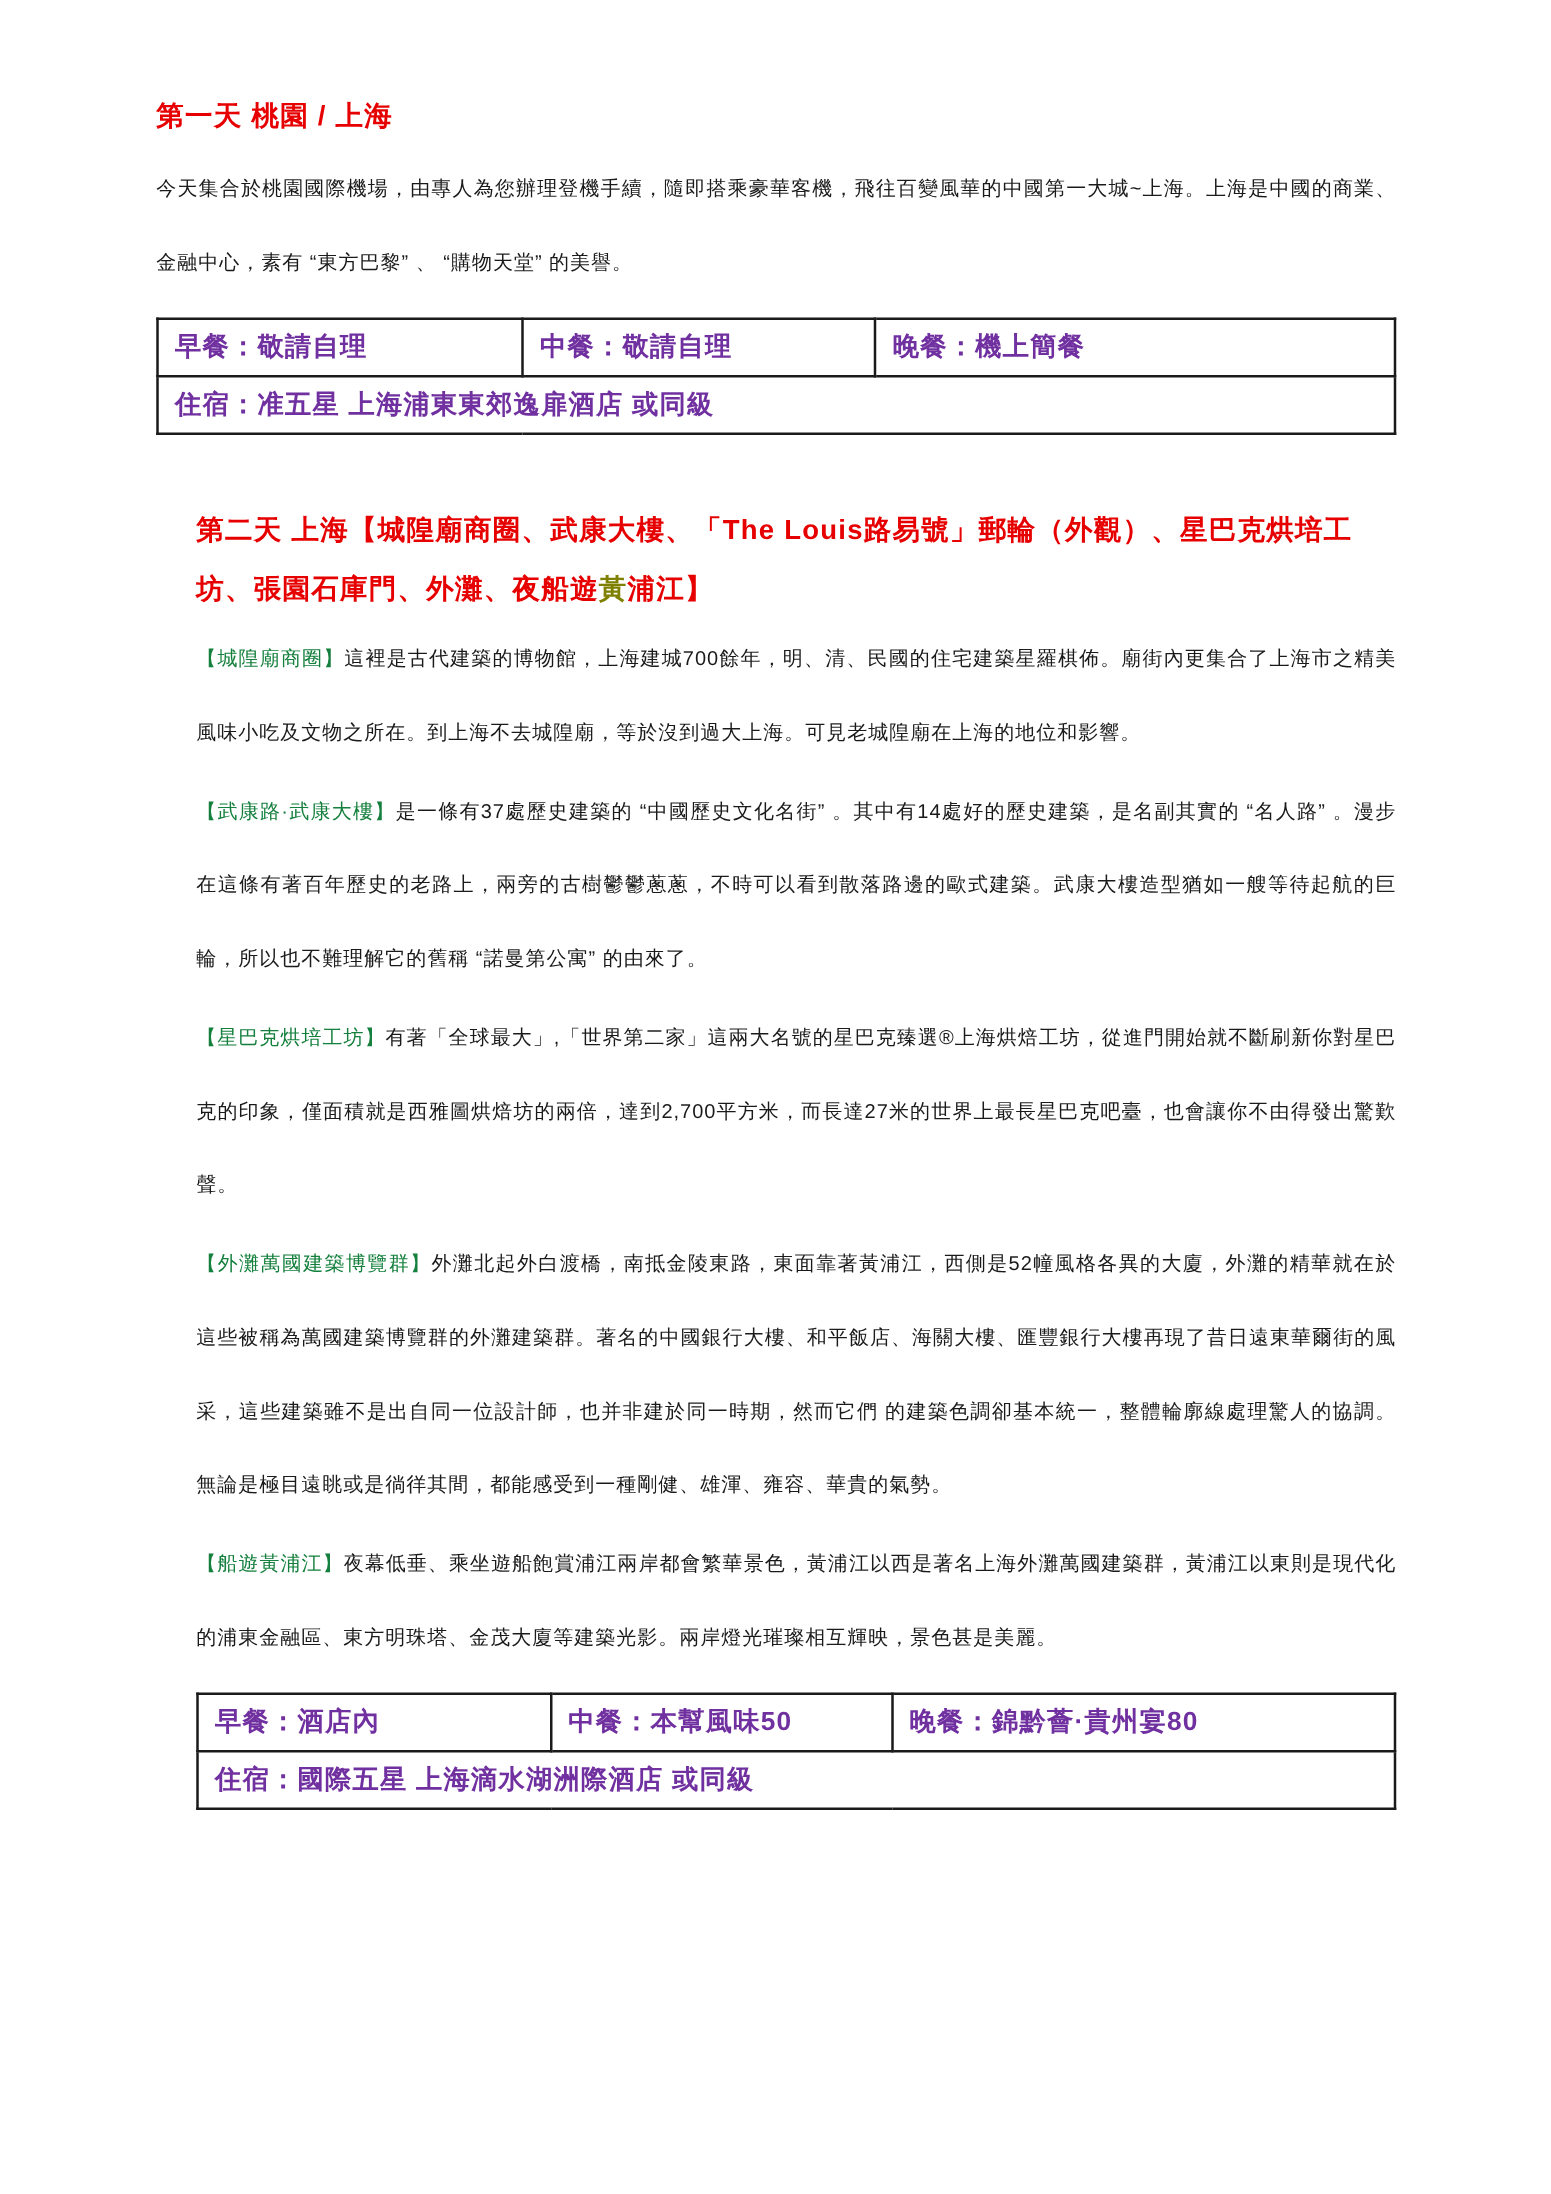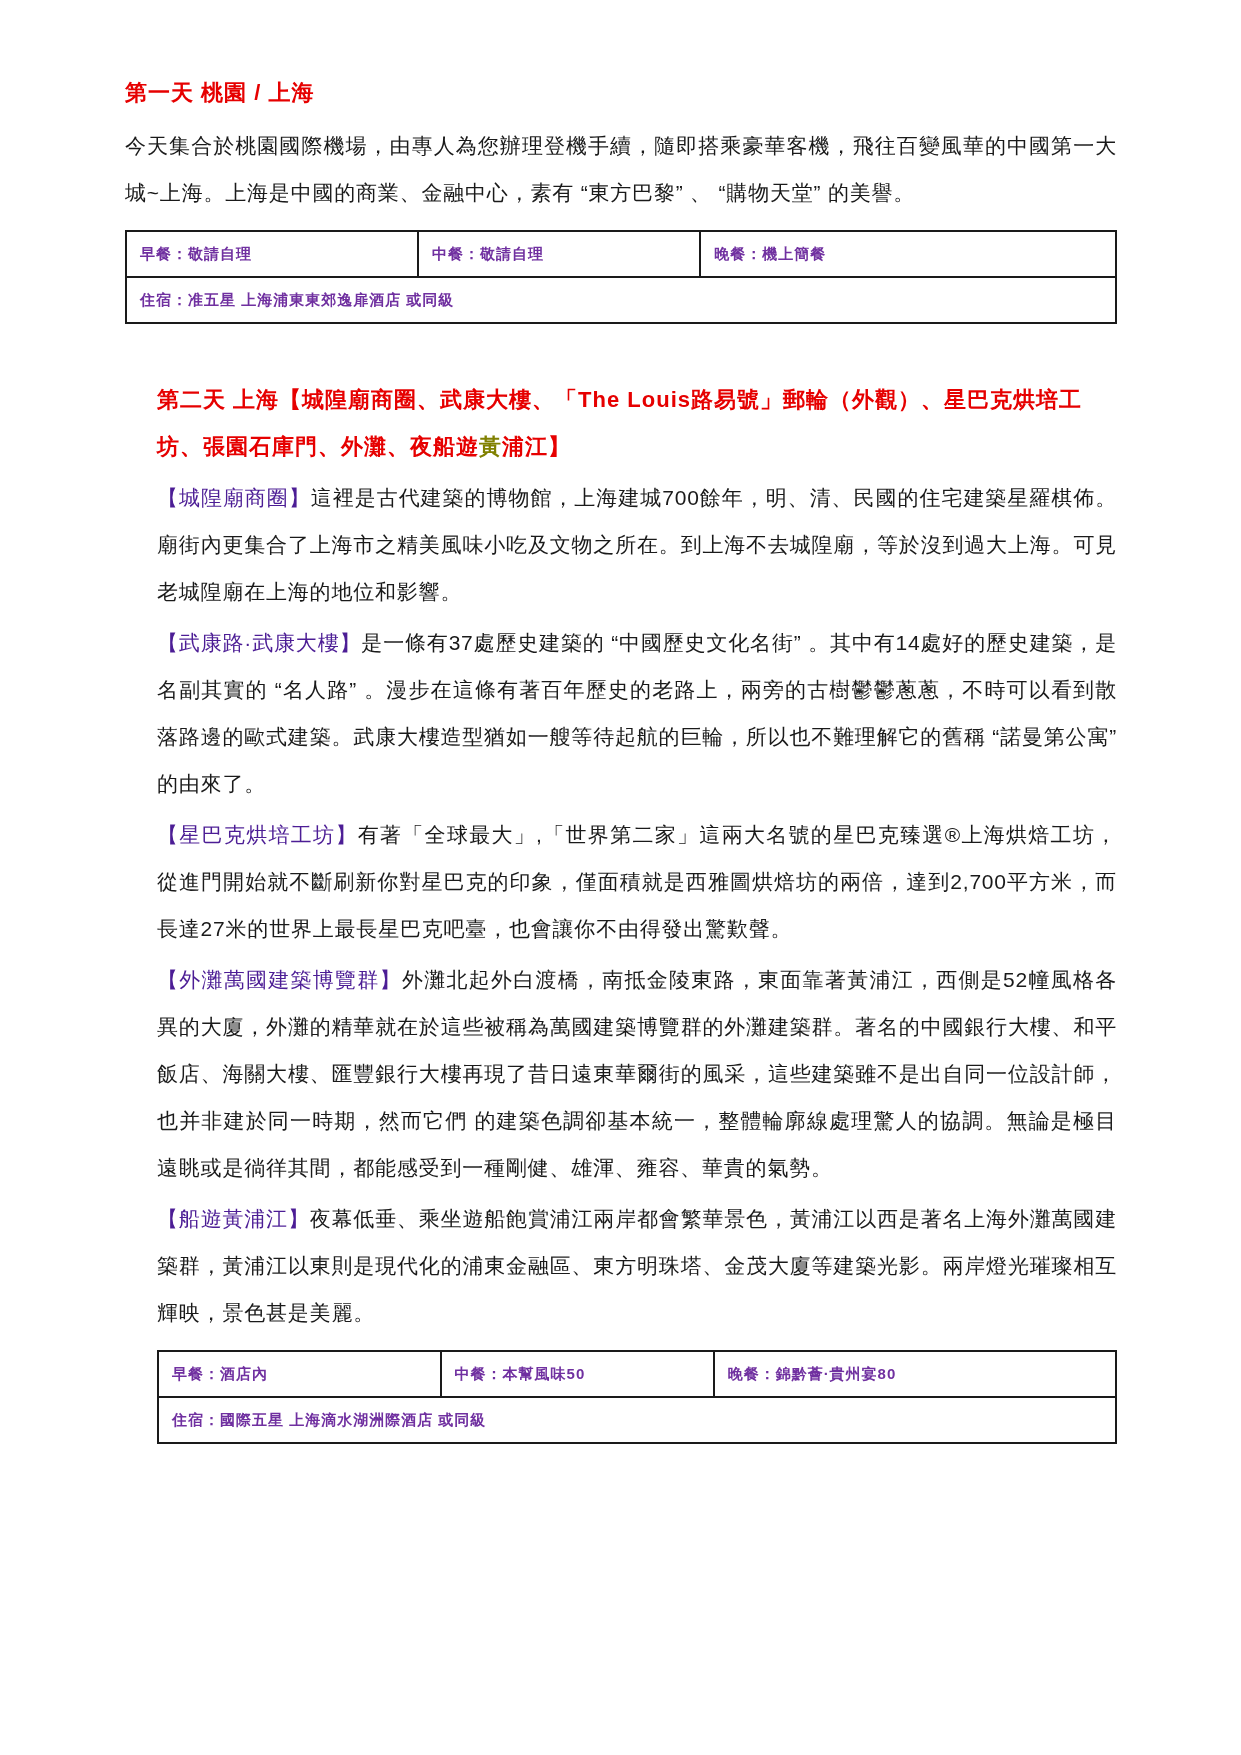--- a/index.html
+++ b/index.html
@@ -9,32 +9,32 @@
     font-family:"Liberation Sans","DejaVu Sans",sans-serif;
     color:#1a1a1a;
   }
   .day-title{
     font-size:22px;font-weight:bold;color:#e60000;
     margin:0 0 14px 0;line-height:30px;letter-spacing:1px;
   }
   .day-title.two-line{line-height:47px;margin-bottom:4px;}
   .day-title .hl{color:#808000;}
   .body-text{
-    font-size:21px;line-height:47px;letter-spacing:0.8px;
+    font-size:16px;line-height:59px;letter-spacing:0.8px;
     text-align:justify;margin:0;color:#1a1a1a;
   }
   .section{margin:0 0 4px 0;}
-  .section .label{color:#4c1d95;}
+  .section .label{color:#15803d;}
   .meal-table{
     width:100%;border-collapse:collapse;margin:10px 0 0 0;
     table-layout:fixed;
   }
   .meal-table td{
     border:2px solid #1a1a1a;
-    font-size:15px;font-weight:bold;color:#7030a0;
+    font-size:21px;font-weight:bold;color:#7030a0;
     padding:9px 13px;letter-spacing:1px;line-height:26px;
     white-space:nowrap;overflow:hidden;
   }
   .meal-table col.c1{width:29.5%;}
   .meal-table col.c2{width:28.5%;}
   .meal-table col.c3{width:42%;}
   .day2-block{margin-top:52px;margin-left:32px;}
   .table-gap{margin-top:14px;}
 </style>
 </head>

